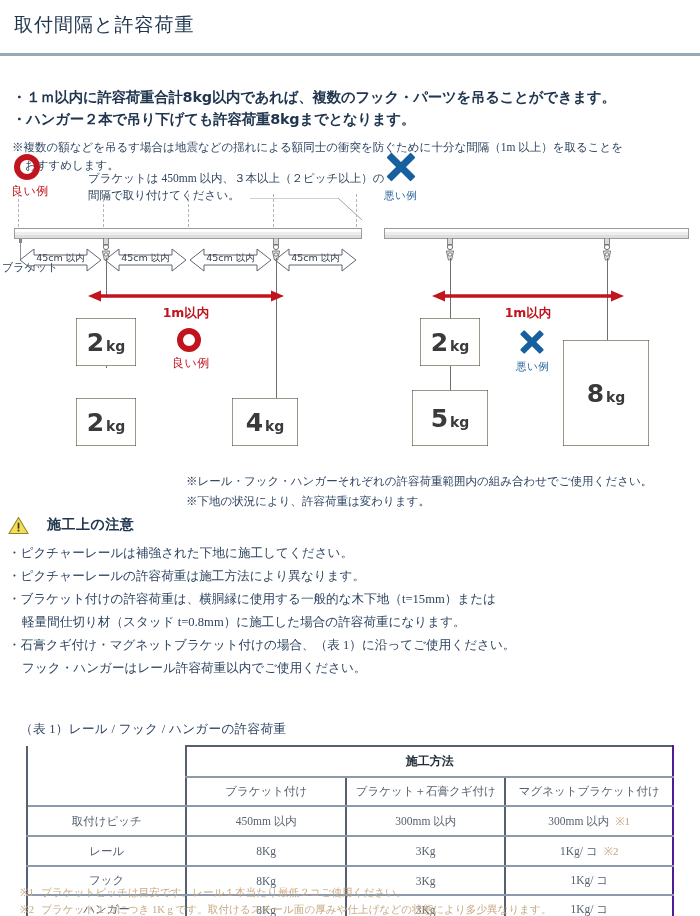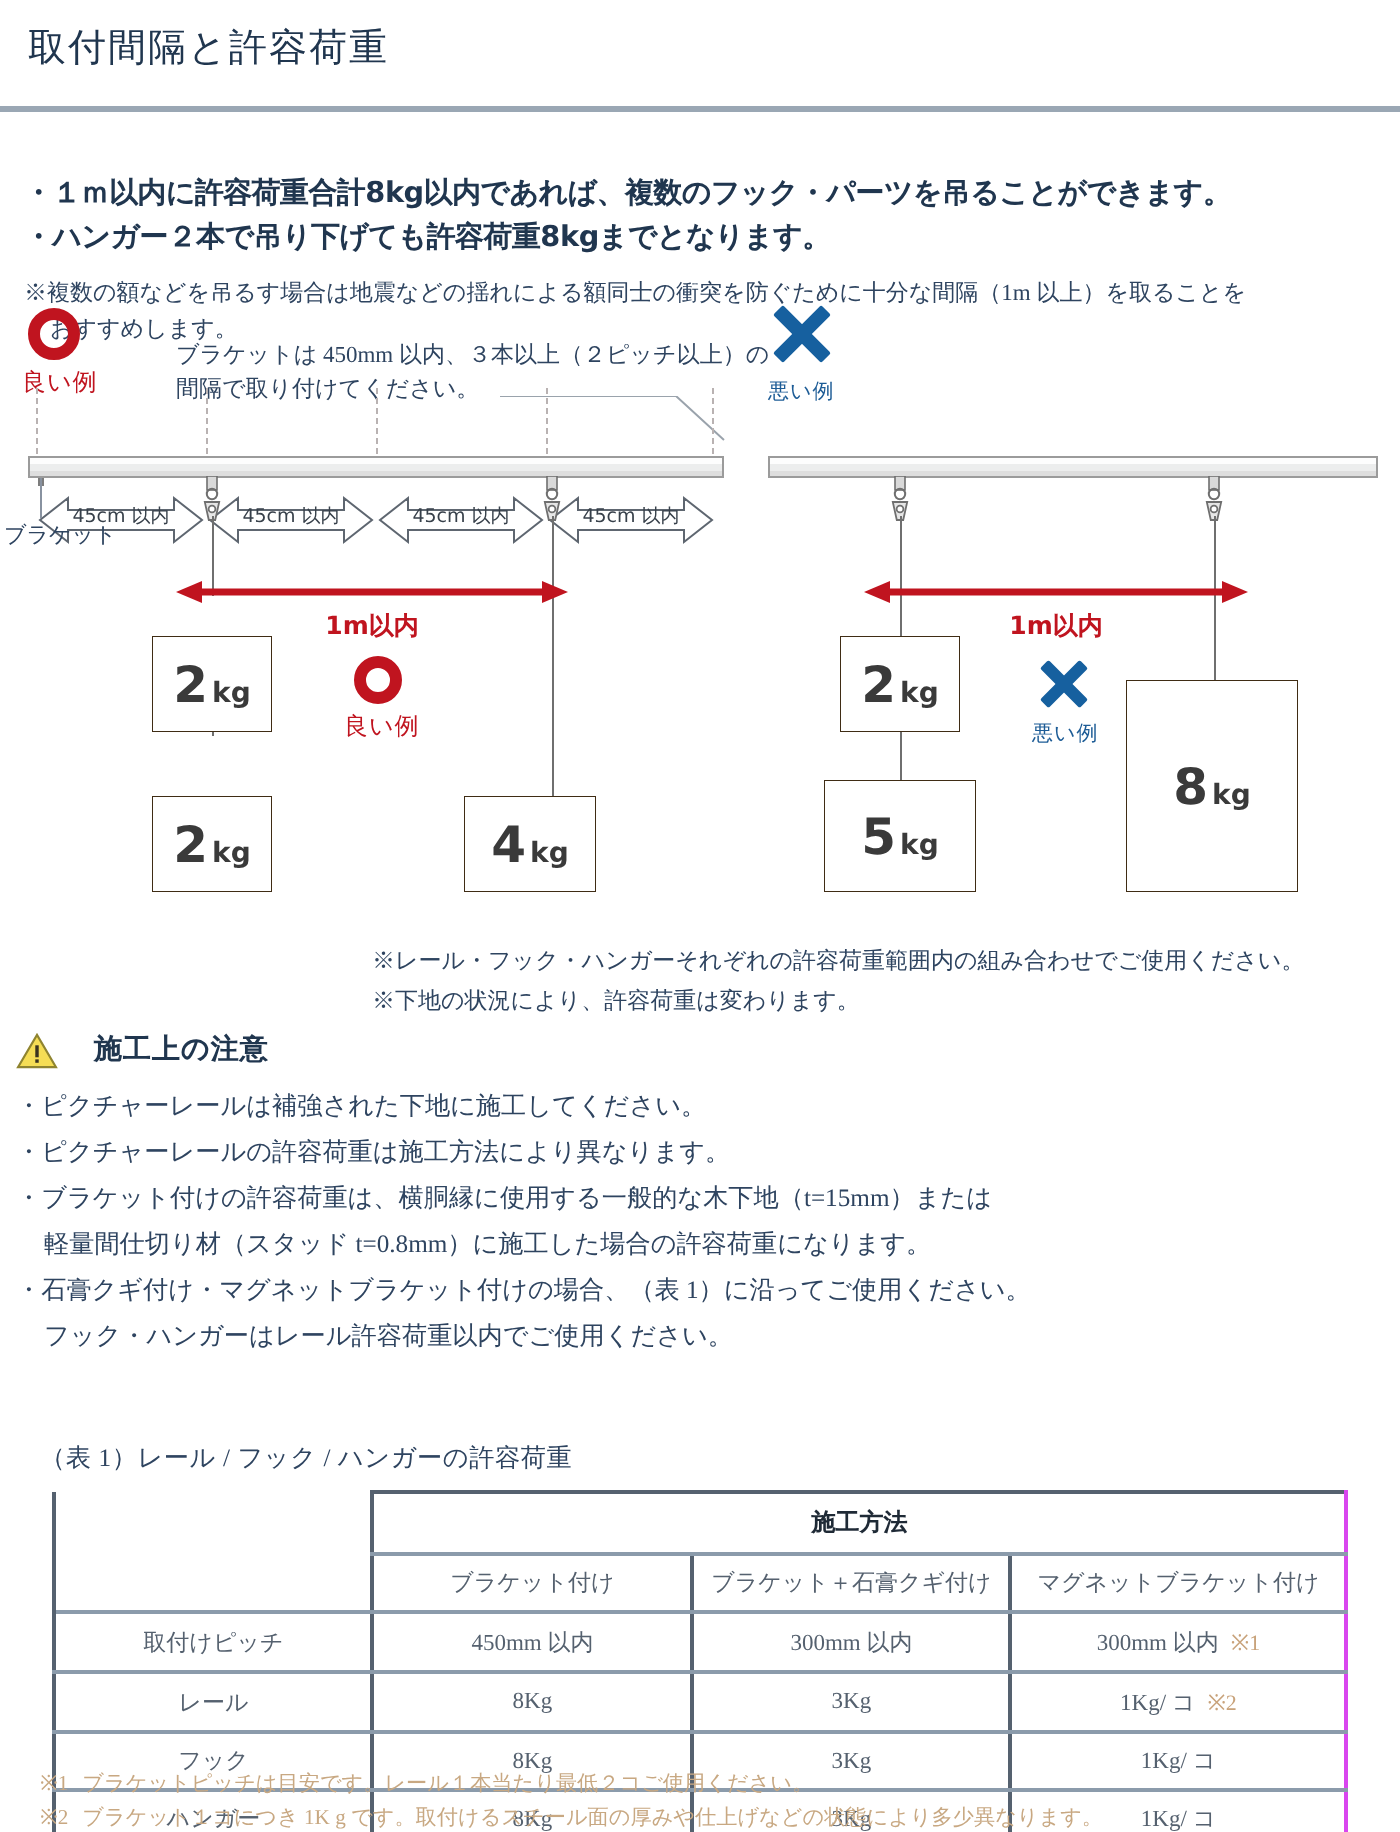--- a/index.html
+++ b/index.html
@@ -165,21 +165,21 @@
   }
   table.spec .vsep-l { border-left:2px solid #55616f; }
   table.spec .blank { border-top:none; border-bottom:none; }
   table.spec .hdr-group {
     font-family:"DejaVu Sans","Liberation Sans",sans-serif;
     font-weight:bold; color:#1f2a36; font-size:12px;
     border-top:2px solid #55616f;
   }
   table.spec .rowlabel { text-align:center; }
   table.spec .frame-l { border-left:2px solid #55616f; }
-  table.spec .frame-r { border-right:2px solid #d946ef; }
+  table.spec .frame-r { border-right:2px solid #4c1d95; }
   .ref-mark { color:#c8a27a; font-size:11px; margin-left:6px; }
   .fn {
     position:absolute; left:20px; top:884px; width:660px;
     font-size:10.6px; color:#c8a882; line-height:1.62; white-space:nowrap;
   }
   .fn .k { margin-right:7px; }
 </style>
 </head>
 <body>
 

